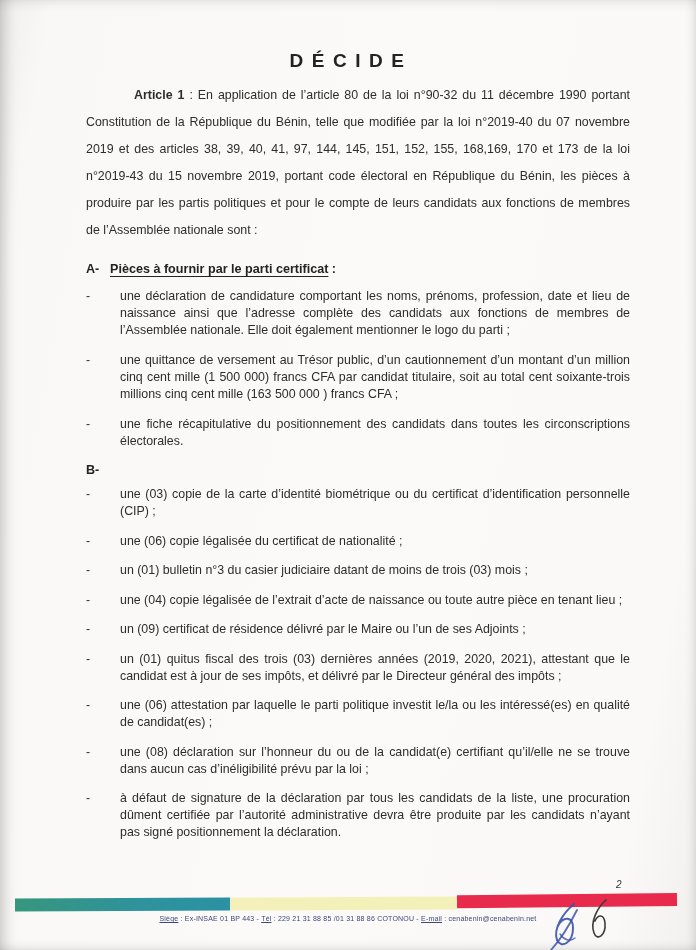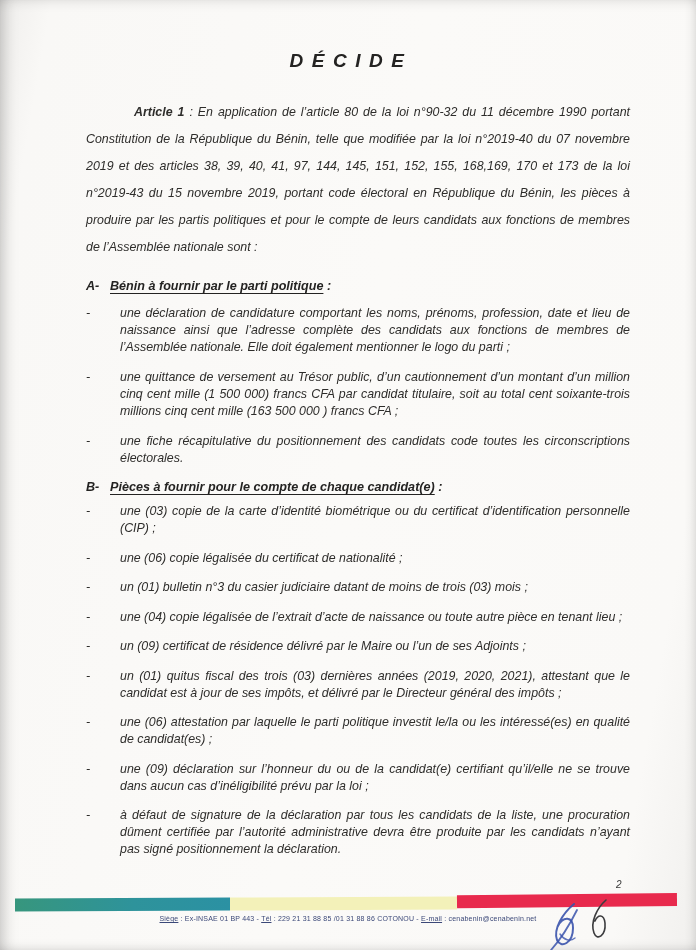--- a/index.html
+++ b/index.html
@@ -10,30 +10,30 @@
     margin:0 auto;
     background:linear-gradient(100deg,#efeeec 0%,#f9f8f6 6%,#fbfaf8 50%,#faf9f7 90%,#f1f0ee 100%);
     overflow:hidden;
     font-family:"Liberation Sans", sans-serif;
     color:#2e2d2b;
     box-shadow:inset 14px 0 16px -12px rgba(0,0,0,.25),
                inset -10px 0 12px -10px rgba(0,0,0,.18),
                inset 0 12px 14px -12px rgba(0,0,0,.12),
                inset 0 -10px 12px -10px rgba(0,0,0,.15);
   }
-  .content { padding:50px 66px 0 86px;font-style:italic; }
+  .content { padding:50px 66px 0 86px; }
   .doc-title {
     text-align:center;
     font-size:19px; font-weight:700;
     letter-spacing:.45em;
     margin-left:-14px;
     color:#242322;
   }
   .article {
-    margin-top:27px;
+    margin-top:10px;
     font-size:12.4px;
     line-height:27px;
     text-align:justify;
     text-indent:48px;
   }
   .article b { font-weight:700; }
   .section-heading {
     display:flex;
     font-size:12.6px; font-weight:700;
     color:#242322;
@@ -79,41 +79,40 @@
 
 <div class="page">
   <div class="content">
 
     <div class="doc-title">DÉCIDE</div>
 
     <p class="article"><b>Article 1</b><span> : En application de l’article 80 de la loi n°90-32 du 11 décembre 1990 portant Constitution de la République du Bénin, telle que modifiée par la loi n°2019-40 du 07 novembre 2019 et des articles 38, 39, 40, 41, 97, 144, 145, 151, 152, 155, 168,169, 170 et 173 de la loi n°2019-43 du 15 novembre 2019, portant code électoral en République du Bénin, les pièces à produire par les partis politiques et pour le compte de leurs candidats aux fonctions de membres de l’Assemblée nationale sont :</span></p>
 
     <div class="section-heading heading-a">
       <span class="sec-label">A-</span>
-      <span><span class="sec-text">Bénin à fournir par le parti politique</span><span> :</span></span>
+      <span><span class="sec-text">Pièces à fournir par le parti certificat</span><span> :</span></span>
     </div>
 
     <div class="list-a">
       <div class="item">
         <span class="dash">-</span>
         <span class="txt">une déclaration de candidature comportant les noms, prénoms, profession, date et lieu de naissance ainsi que l’adresse complète des candidats aux fonctions de membres de l’Assemblée nationale. Elle doit également mentionner le logo du parti ;</span>
       </div>
       <div class="item">
         <span class="dash">-</span>
         <span class="txt">une quittance de versement au Trésor public, d’un cautionnement d’un montant d’un million cinq cent mille (1 500 000) francs CFA par candidat titulaire, soit au total cent soixante-trois millions cinq cent mille (163 500 000 ) francs CFA ;</span>
       </div>
       <div class="item">
         <span class="dash">-</span>
-        <span class="txt">une fiche récapitulative du positionnement des candidats code toutes les circonscriptions électorales.</span>
+        <span class="txt">une fiche récapitulative du positionnement des candidats dans toutes les circonscriptions électorales.</span>
       </div>
     </div>
 
     <div class="section-heading heading-b">
       <span class="sec-label">B-</span>
-      <span><span class="sec-text">Pièces à fournir pour le compte de chaque candidat(e)</span><span> :</span></span>
     </div>
 
     <div class="list-b">
       <div class="item">
         <span class="dash">-</span>
         <span class="txt">une (03) copie de la carte d’identité biométrique ou du certificat d’identification personnelle (CIP) ;</span>
       </div>
       <div class="item">
         <span class="dash">-</span>
         <span class="txt">une (06) copie légalisée du certificat de nationalité ;</span>
@@ -133,21 +132,21 @@
       <div class="item">
         <span class="dash">-</span>
         <span class="txt">un (01) quitus fiscal des trois (03) dernières années (2019, 2020, 2021), attestant que le candidat est à jour de ses impôts, et délivré par le Directeur général des impôts ;</span>
       </div>
       <div class="item">
         <span class="dash">-</span>
         <span class="txt">une (06) attestation par laquelle le parti politique investit le/la ou les intéressé(es) en qualité de candidat(es) ;</span>
       </div>
       <div class="item">
         <span class="dash">-</span>
-        <span class="txt">une (09) déclaration sur l’honneur du ou de la candidat(e) certifiant qu’il/elle ne se trouve dans aucun cas d’inéligibilité prévu par la loi ;</span>
+        <span class="txt">une (08) déclaration sur l’honneur du ou de la candidat(e) certifiant qu’il/elle ne se trouve dans aucun cas d’inéligibilité prévu par la loi ;</span>
       </div>
       <div class="item">
         <span class="dash">-</span>
         <span class="txt">à défaut de signature de la déclaration par tous les candidats de la liste, une procuration dûment certifiée par l’autorité administrative devra être produite par les candidats n’ayant pas signé positionnement la déclaration.</span>
       </div>
     </div>
 
   </div>
 
   <div class="footer-bar">

